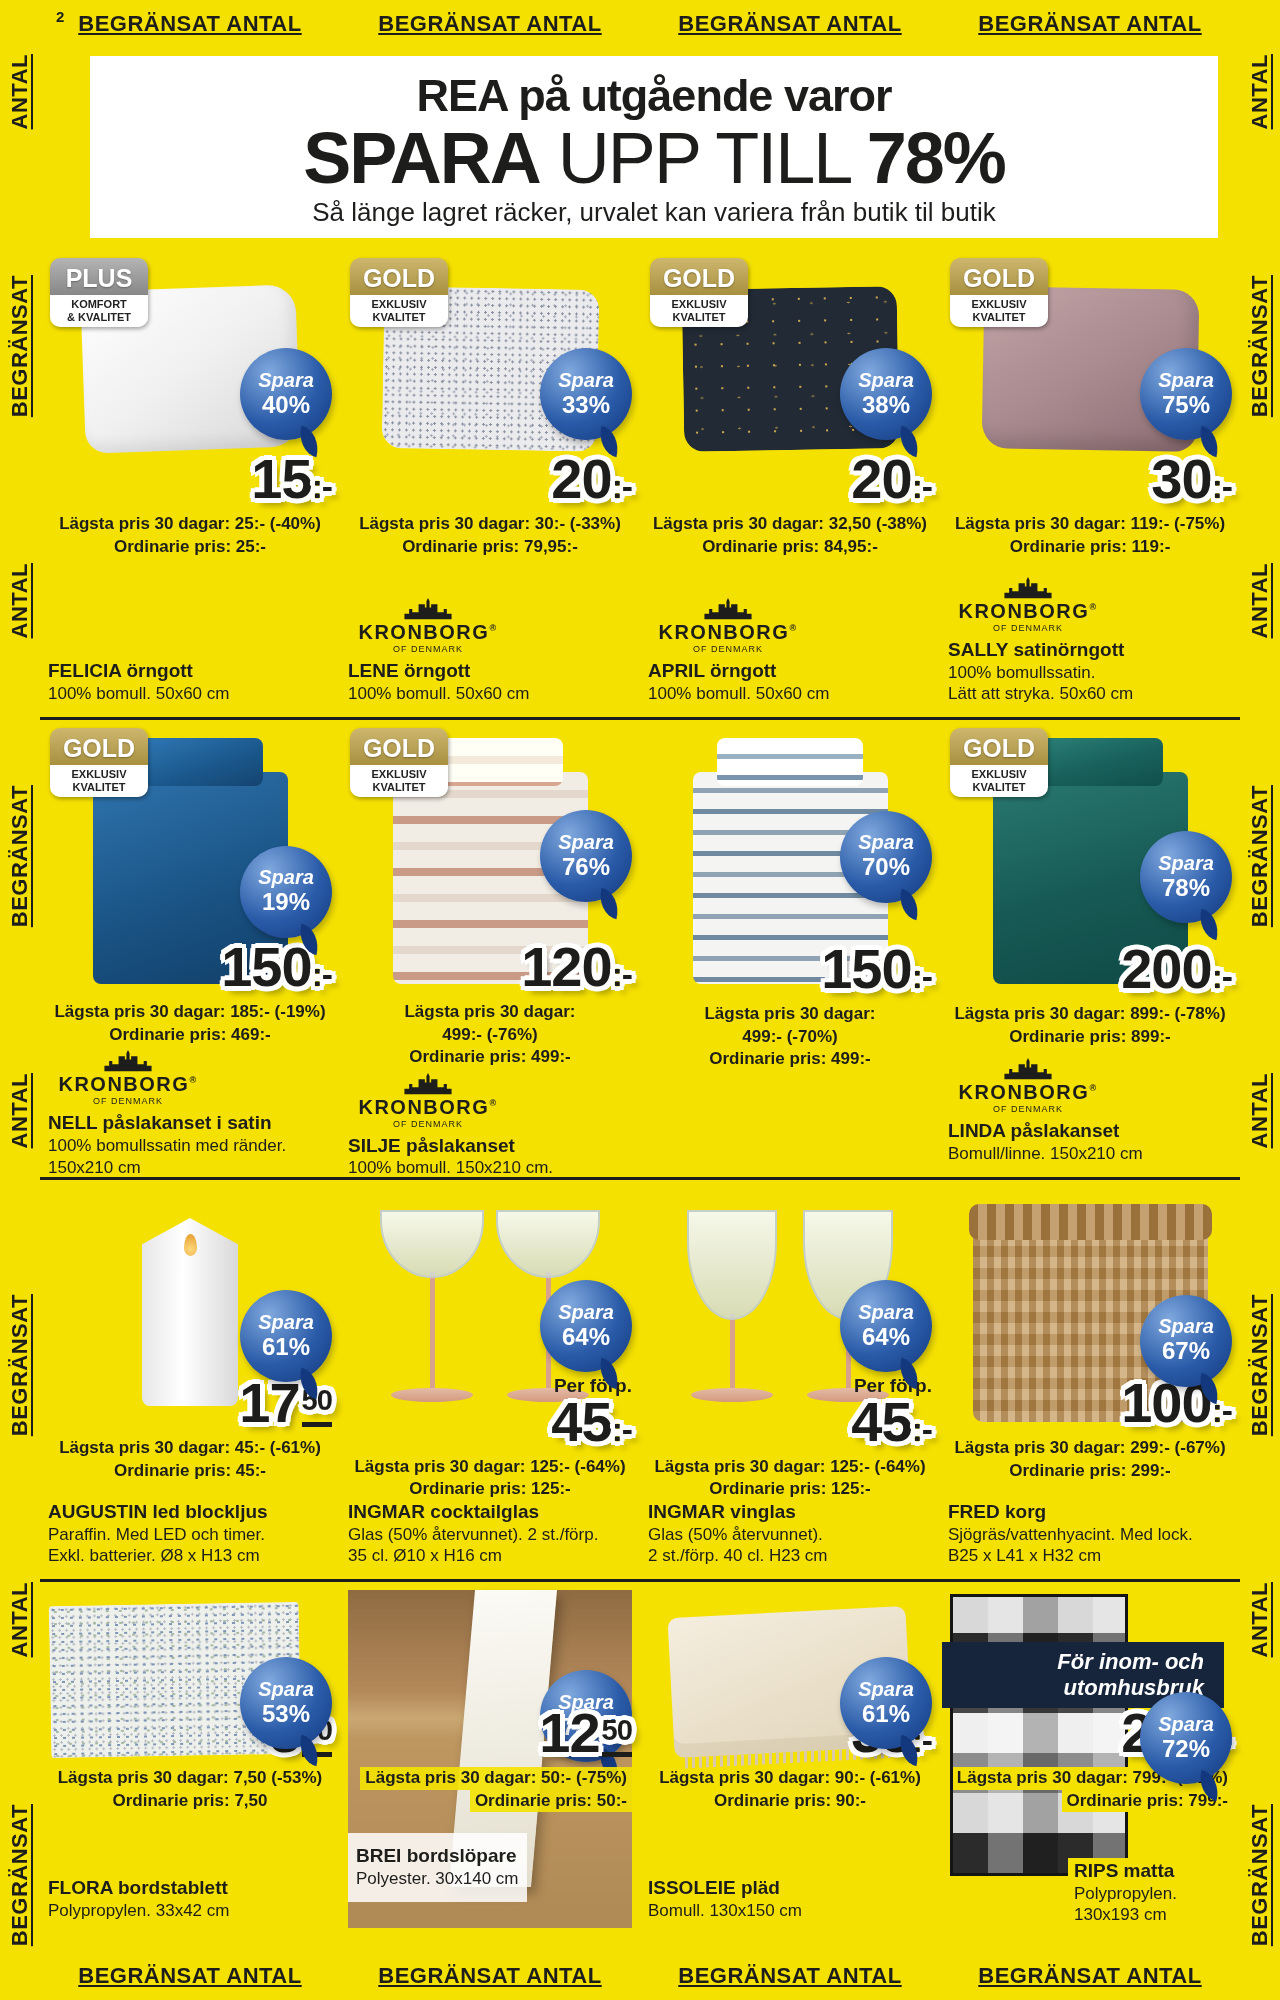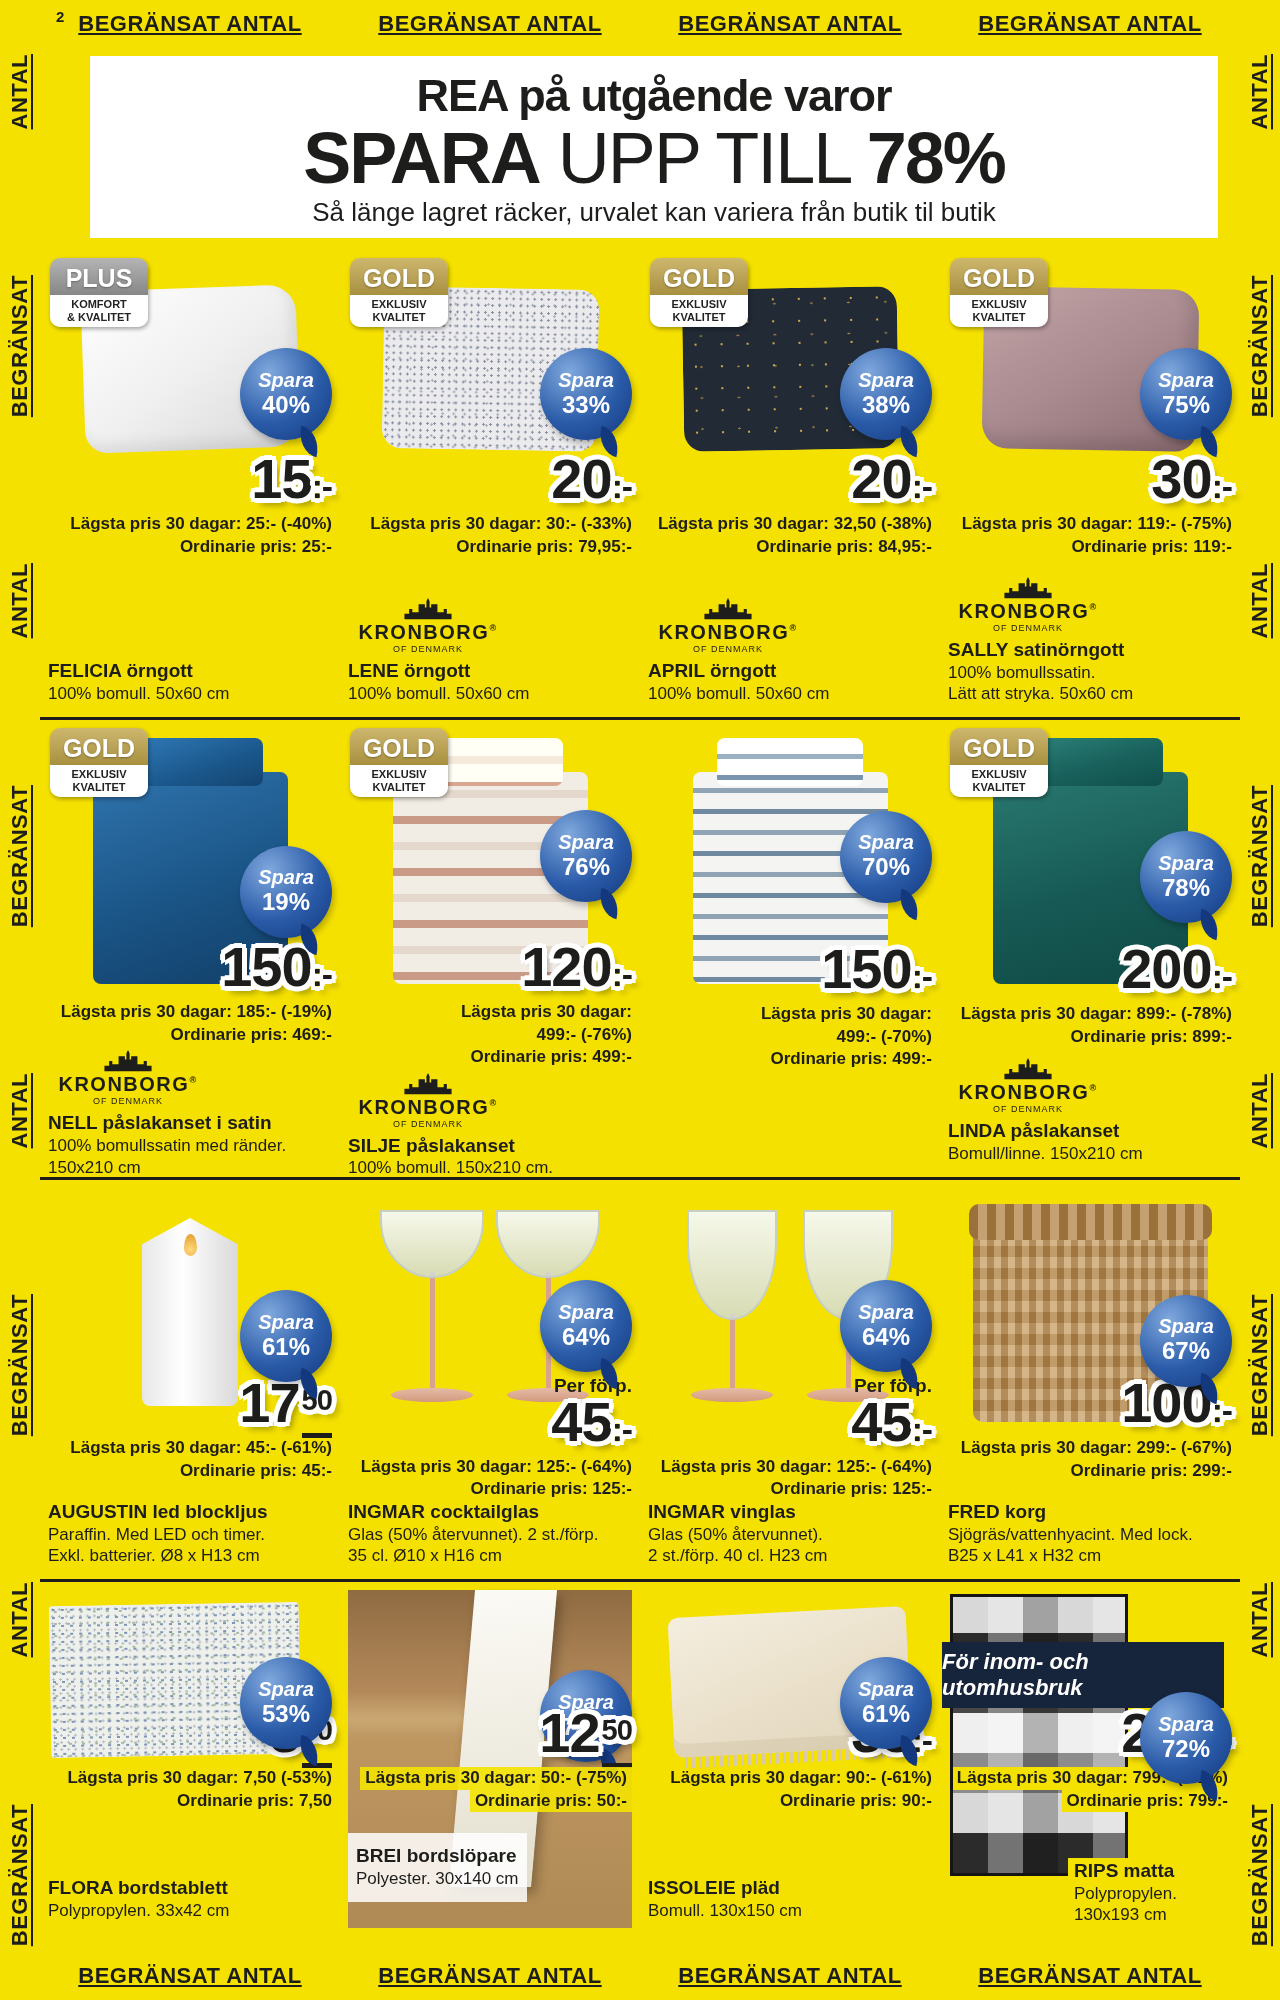--- a/index.html
+++ b/index.html
@@ -47,23 +47,23 @@
           background:#14387d;border-radius:0 100% 0 100%;transform:rotate(14deg);}
   .bubble i{font-style:italic;font-size:20px;font-weight:bold;line-height:1.05;}
   .bubble b{font-size:24px;line-height:1.15;}
   
   .pricebox{text-align:right;margin-top:-44px;position:relative;z-index:2;}
   .perpack{font-size:19px;font-weight:bold;margin-bottom:-2px;}
   .price-text{font-size:56px;font-weight:bold;letter-spacing:-1px;line-height:.95;color:#1d1d1b;
       text-shadow:-4px -4px 0 #fff,4px -4px 0 #fff,-4px 4px 0 #fff,4px 4px 0 #fff,
                   -5px 0 0 #fff,5px 0 0 #fff,0 -5px 0 #fff,0 5px 0 #fff,6px 7px 6px rgba(0,0,0,.35);}
   .psuf{font-size:.6em;}
-  .psup{font-size:.52em;position:relative;top:-.42em;margin-left:2px;border-bottom:5px solid #1d1d1b;padding-bottom:17px;}
-  
-  .fineprint{text-align:right;font-size:17px;font-weight:bold;line-height:1.32;margin-top:8px;}
+  .psup{font-size:.52em;position:relative;top:-.42em;margin-left:2px;border-bottom:5px solid #1d1d1b;padding-bottom:6px;}
+  
+  .fineprint{text-align:center;font-size:17px;font-weight:bold;line-height:1.32;margin-top:8px;}
   .pinfo{margin-top:auto;padding-bottom:6px;}
   .brand{width:160px;text-align:center;margin:4px 0 6px;}
   .brand svg{display:block;margin:0 auto 1px;}
   .brand-name{font-weight:bold;font-size:20px;letter-spacing:1.5px;}
   .brand-reg{font-size:9px;vertical-align:super;}
   .brand-sub{font-size:9px;letter-spacing:1px;}
   .pname{font-weight:bold;font-size:19px;line-height:1.2;}
   .pdesc{font-size:17px;line-height:1.28;}
   
   .pimg{margin:30px auto 0;}
@@ -117,21 +117,21 @@
       background:linear-gradient(180deg,#8f6b42 0%,#b3895a 30%,#caa873 38%,#bd9660 44%,#b08a55 100%);}
   .cell-photo .runner{position:absolute;left:40%;top:0;width:29%;height:88%;transform:skewX(-5deg);z-index:1;
       background:linear-gradient(175deg,#fbfaf5,#ebe7da 70%,#e2ddcd);box-shadow:5px 7px 12px rgba(0,0,0,.28);}
   .cell-photo .imgwrap,.cell-photo .pricebox,.cell-photo .fineprint,.cell-photo .pinfo{position:relative;z-index:2;}
   .cell-photo .fineprint div{width:fit-content;margin-left:auto;background:rgba(244,227,0,.9);padding:0 5px;}
   .cell-photo .pinfo{width:fit-content;background:rgba(255,255,255,.85);padding:12px 8px;margin-bottom:26px;}
   .cell-rug .rug{position:absolute;top:4px;left:10px;width:178px;height:282px;z-index:0;border:3px solid #151515;box-sizing:border-box;
       background:repeating-linear-gradient(90deg,rgba(255,255,255,0) 0 35px,rgba(255,255,255,.34) 35px 70px,rgba(0,0,0,.25) 70px 105px),
                  repeating-linear-gradient(0deg,#2b2b2b 0 40px,#d8d8d8 40px 80px,#8c8c8c 80px 120px,#efefef 120px 160px,#474747 160px 200px);}
   .rug-banner{position:absolute;left:2px;right:16px;top:52px;z-index:3;background:#16253c;color:#fff;
-      font-style:italic;font-weight:bold;font-size:22px;padding:7px 0;}
+      font-style:italic;font-weight:bold;font-size:22px;padding:7px 20px;text-align:right;}
   .cell-rug .imgwrap{height:160px;}
   .cell-rug .pricebox,.cell-rug .fineprint,.cell-rug .pinfo{position:relative;z-index:2;}
   .cell-rug .fineprint div{width:fit-content;margin-left:auto;background:#F5E100;padding:0 4px;}
   .cell-rug .pinfo{margin-left:120px;background:#F5E100;padding:2px 6px;width:fit-content;}
 </style>
 </head>
 <body>
 
 <div class="page-num">2</div>
 

